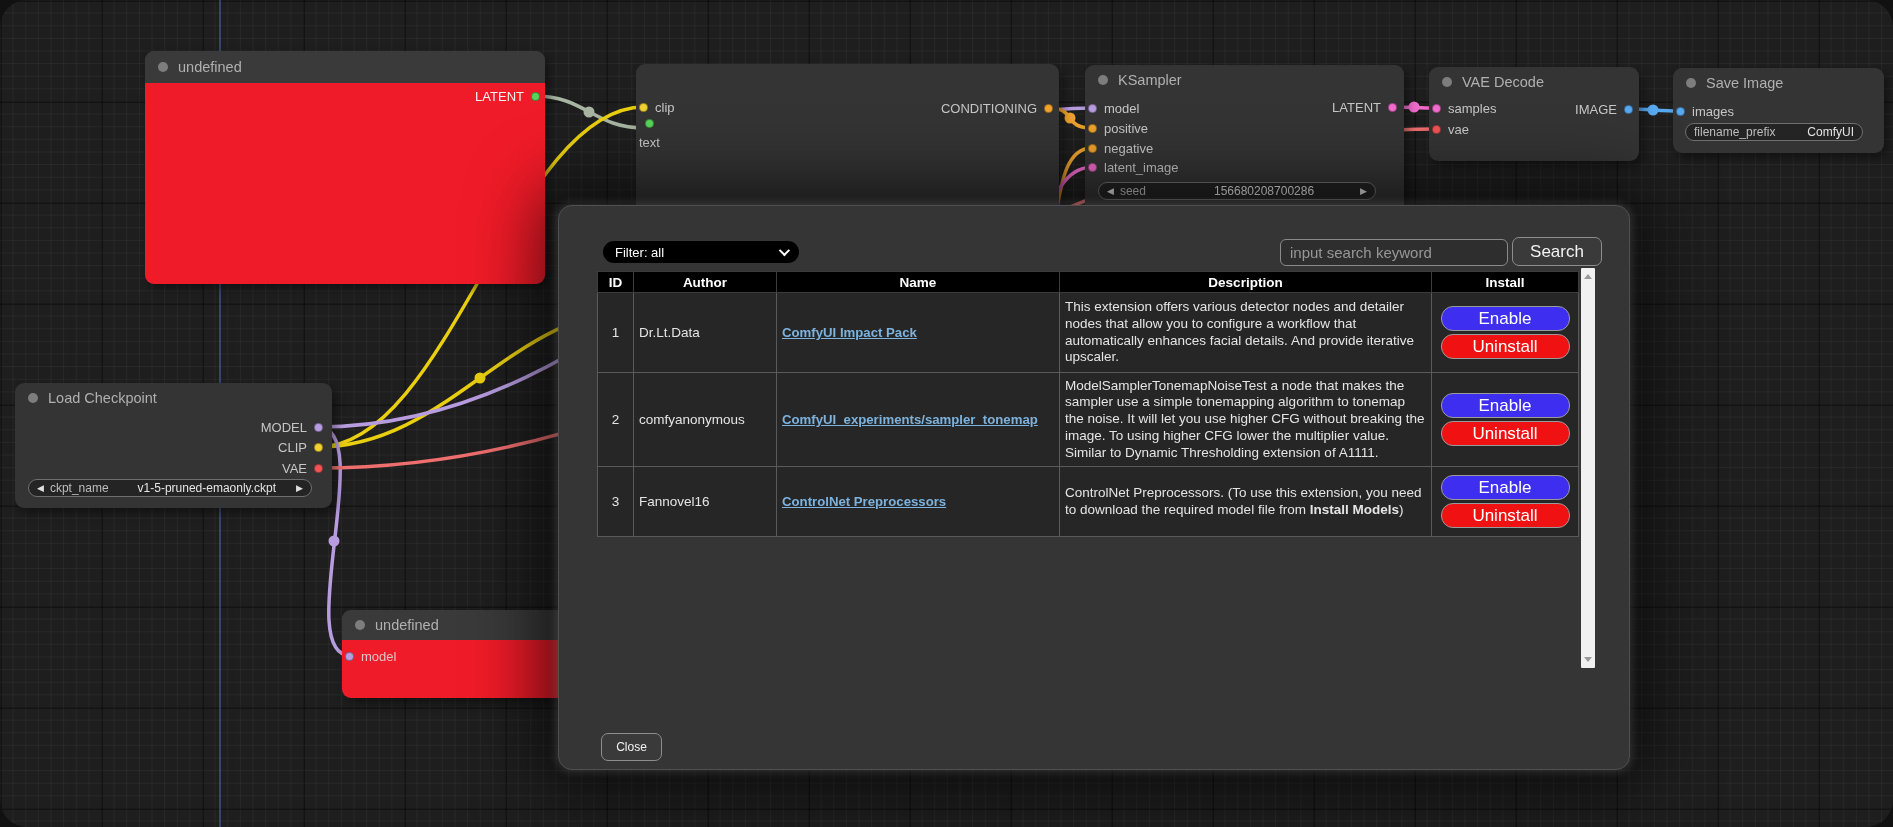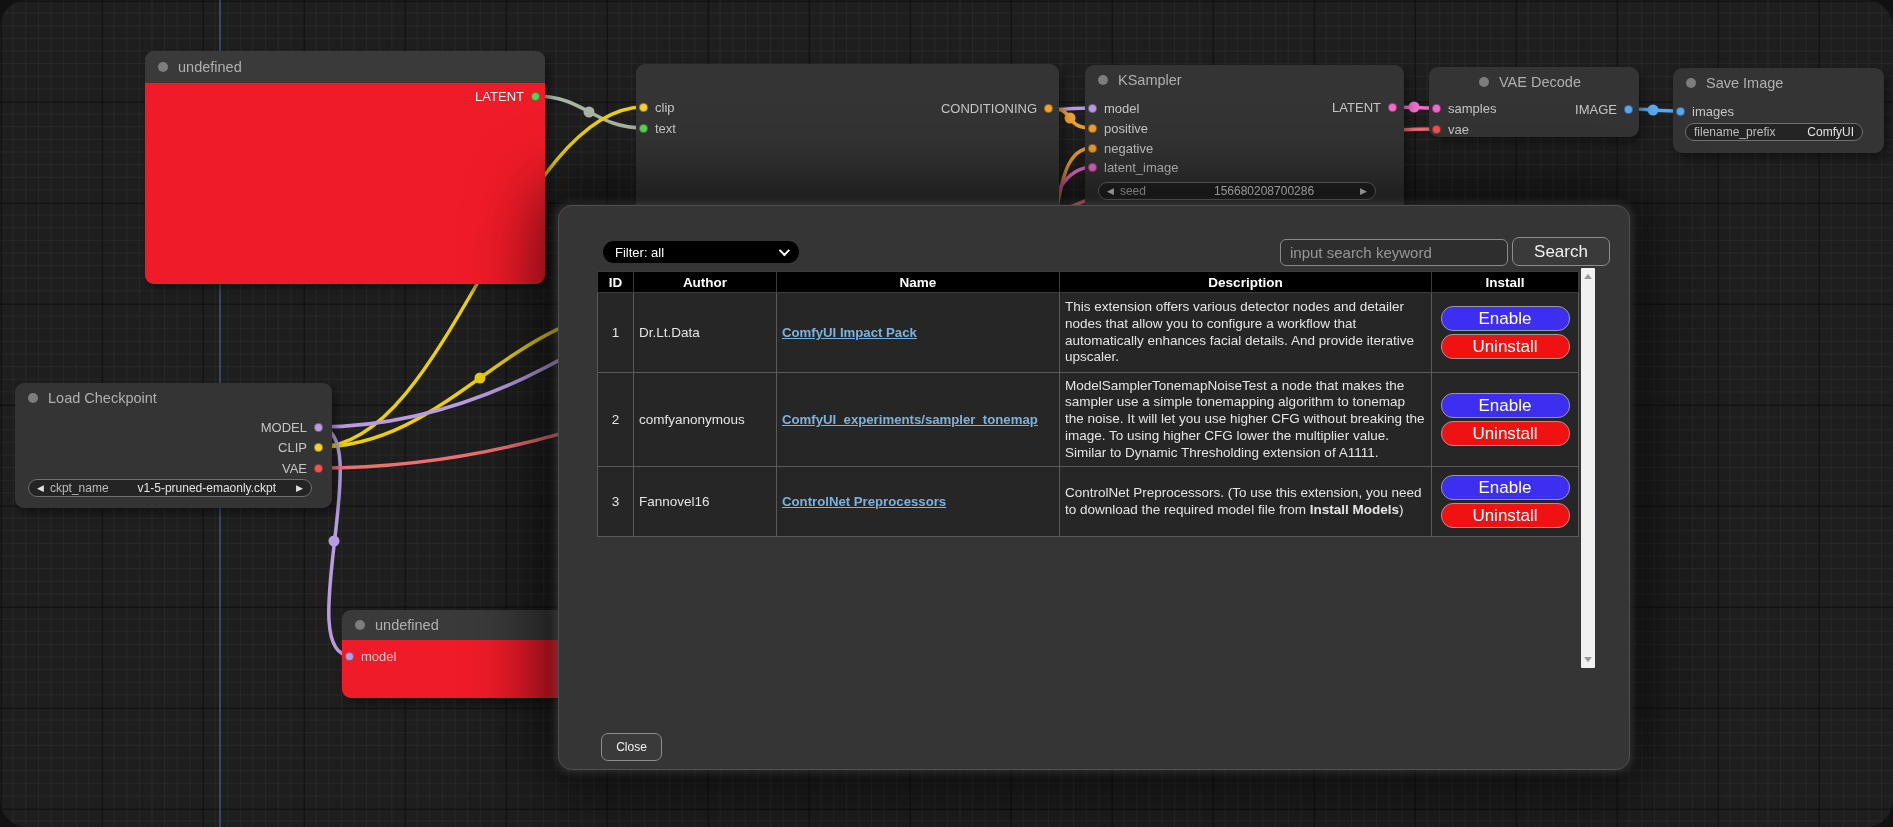--- a/index.html
+++ b/index.html
@@ -41,21 +41,21 @@
   .modal{
     position:absolute;left:558px;top:205px;width:1072px;height:565px;
     background:#353535;border:1px solid #4f4f4f;border-radius:14px;
     box-shadow:0 0 10px 2px rgba(220,220,220,.16), 0 0 70px 18px rgba(0,0,0,.65);
   }
   .filter-select{position:absolute;left:44px;top:35px;width:196px;height:22px;background:#000;border-radius:11px;color:#fff;font-size:13px;display:flex;align-items:center;padding:0 12px;cursor:pointer;}
   .chev{margin-left:auto;width:8px;height:8px;border-right:2px solid #fff;border-bottom:2px solid #fff;transform:rotate(45deg) translateY(-2px);}
   .search-input{position:absolute;left:721px;top:33px;width:228px;height:27px;background:#2e2e2e;border:1.5px solid #8a8a8a;border-radius:6px;color:#ddd;font-size:15px;padding:0 9px;outline:none;}
   .search-input::placeholder{color:#979797;}
   .btn{background:#3a3a3a;border:1px solid #8d8d8d;border-radius:7px;color:#f2f2f2;cursor:pointer;}
-  .search-btn{position:absolute;left:953px;top:31px;width:98px;height:29px;font-size:17px;}
+  .search-btn{position:absolute;left:953px;top:31px;width:90px;height:29px;font-size:17px;}
   .close-btn{position:absolute;left:42px;top:527px;width:61px;height:28px;font-size:12px;}
 
   .table-wrap{position:absolute;left:38px;top:65px;width:981px;}
   table.ext{border-collapse:collapse;table-layout:fixed;width:981px;background:#262626;}
   table.ext th{background:#000;color:#fff;font-size:13.5px;font-weight:bold;height:21px;border:1px solid #3c3c3c;padding:0 2px;}
   table.ext td{border:1px solid #5a5a5a;color:#e4e4e4;font-size:13.5px;padding:1px 5px;vertical-align:middle;}
   table.ext tr:nth-child(1) td{height:80px;}
   table.ext tr:nth-child(2) td{height:94px;}
   table.ext tr:nth-child(3) td{height:70px;}
   td.c-id{text-align:center;}
@@ -104,21 +104,21 @@
       <span class="plabel white-label">LATENT</span>
       <span class="pdot" style="background: rgb(87, 212, 87);"></span>
     </div>
   </div>
 
   <div class="node" style="left:636px;top:64px;width:423px;height:290px;">
     <div class="port-row in" style="top:34px;">
       <span class="pdot" style="background: rgb(242, 210, 48);"></span>
       <span class="plabel">clip</span>
     </div>
-    <div class="port-row in" style="top:55px;">
+    <div class="port-row in" style="top:55px;flex-direction:column;">
       <span class="pdot" style="background: rgb(87, 212, 87);"></span>
       <span class="plabel">text</span>
     </div>
     <div class="port-row out" style="top:35px;right:6px;">
       <span class="plabel">CONDITIONING</span>
       <span class="pdot" style="background: rgb(240, 163, 46);"></span>
     </div>
   </div>
 
   <div class="node" style="left:1085px;top:65px;width:319px;height:155px;">
@@ -147,21 +147,21 @@
       <span class="pdot" style="background: rgb(242, 108, 205);"></span>
     </div>
     <div class="widget" style="left:13px;top:117px;width:278px;">
       <span class="warrow">◀</span>
       <span>seed</span>
       <span class="wval" style="margin-right:40px;">156680208700286</span>
       <span class="warrow">▶</span>
     </div>
   </div>
 
-  <div class="node" style="left:1429px;top:67px;width:210px;height:70px;padding-left:37px;">
+  <div class="node" style="left:1429px;top:67px;width:210px;height:94px;">
     <div class="title">
       <span class="tdot"></span>
       <span>VAE Decode</span>
     </div>
     <div class="port-row in" style="top:32px;">
       <span class="pdot" style="background: rgb(242, 108, 205);"></span>
       <span class="plabel">samples</span>
     </div>
     <div class="port-row in" style="top:53px;">
       <span class="pdot" style="background: rgb(240, 84, 84);"></span>

